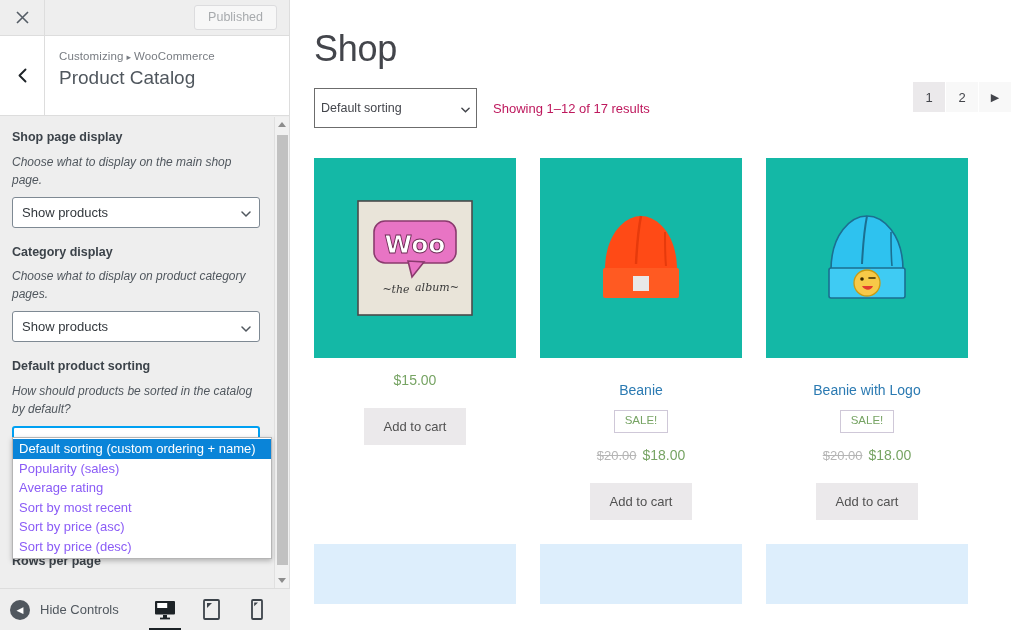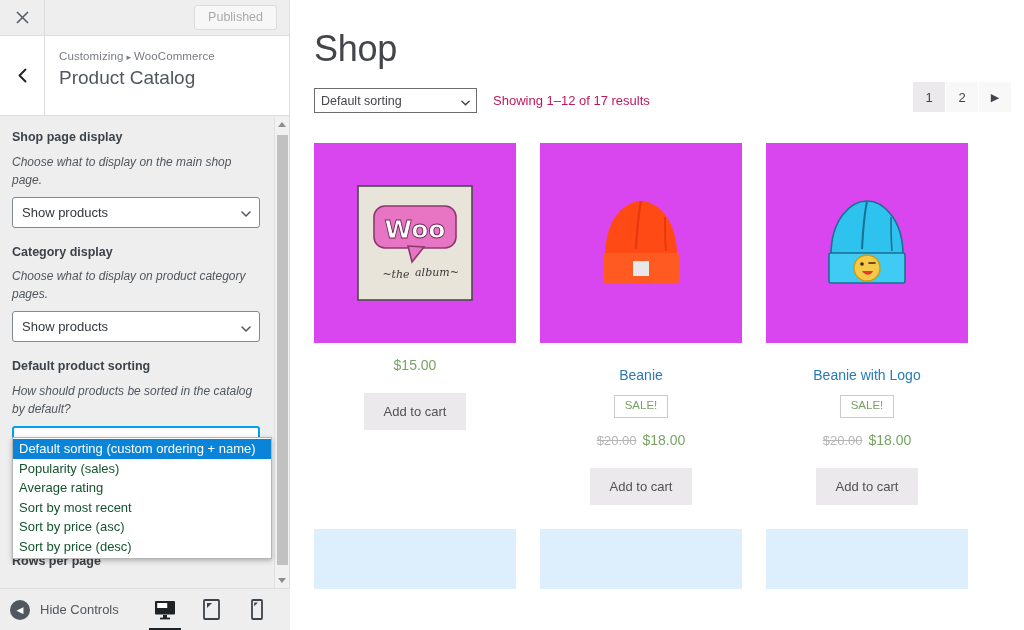--- a/index.html
+++ b/index.html
@@ -111,21 +111,21 @@
     border: 1px solid #b5b5b5;
     box-shadow: 0 2px 5px rgba(0,0,0,.25);
     z-index: 40;
     padding: 1px 0 2px;
   }
   .dd-opt {
     height: 19.5px;
     line-height: 19.5px;
     padding: 0 6px;
     font-size: 13px;
-    color: #14532d;
+    color: #8b5cf6;
     white-space: nowrap;
     overflow: hidden;
     cursor: pointer;
   }
   .dd-opt.sel { background: #0a84d8; color: #ffffff; }
 
   .rows-label {
     position: absolute;
     left: 12px; bottom: 62px;
     font-size: 12.5px; font-weight: 700; color: #3c434a;
@@ -188,21 +188,21 @@
     font-size: 36px; font-weight: 400; color: #43454b;
     padding: 28px 0 0 24px; letter-spacing: -.3px;
   }
   .shop-bar {
     display: flex; align-items: center;
     padding: 18px 24px 0 24px;
     position: relative;
   }
   .sort-select {
     position: relative;
-    width: 163px; height: 25px;
+    width: 163px; height: 40px;
     background: #fff;
     border: 1px solid #6c6c6c;
     font-size: 12.5px; color: #43454b;
     display: flex; align-items: center;
     padding: 0 22px 0 6px;
     cursor: pointer;
   }
   .sort-select .chev { position: absolute; right: 6px; top: 50%; transform: translateY(-50%); width: 9px; height: 9px; }
   .result-count {
     margin-left: 16px;
@@ -219,21 +219,21 @@
   .page-num.current { background: #ebe9eb; }
   .page-next { font-size: 11px; }
 
   .products {
     display: flex; gap: 24px;
     padding: 30px 24px 0 24px;
   }
   .product { width: 202px; text-align: center; }
   .prod-img {
     width: 202px; height: 200px;
-    background: #d946ef;
+    background: #14b8a6;
     display: flex; align-items: center; justify-content: center;
     cursor: pointer;
   }
   .prod-name {
     margin-top: 24px;
     font-size: 14px; color: #2b7ab2;
     cursor: pointer;
   }
   .sale-badge {
     display: inline-block;

